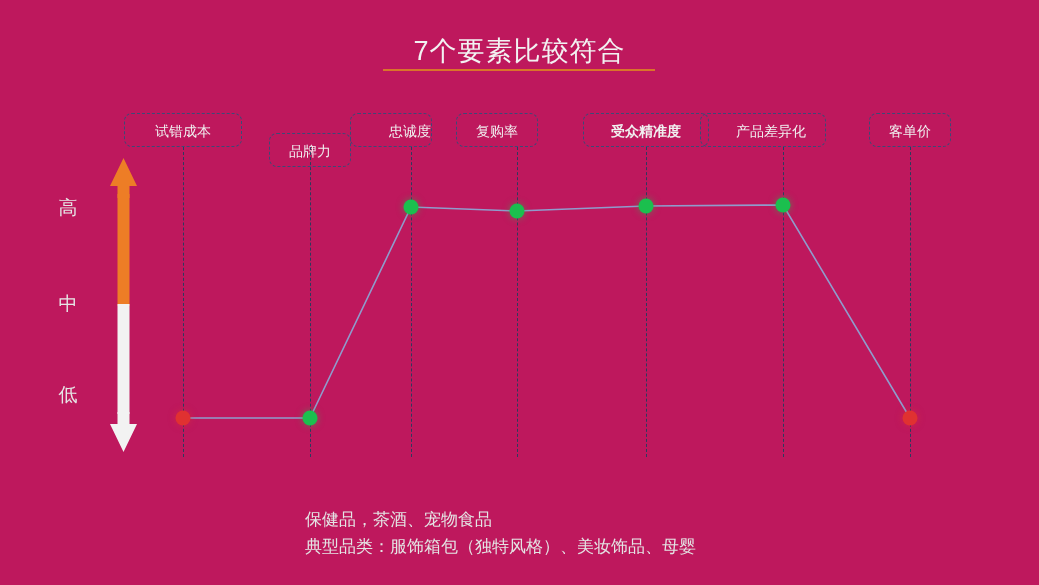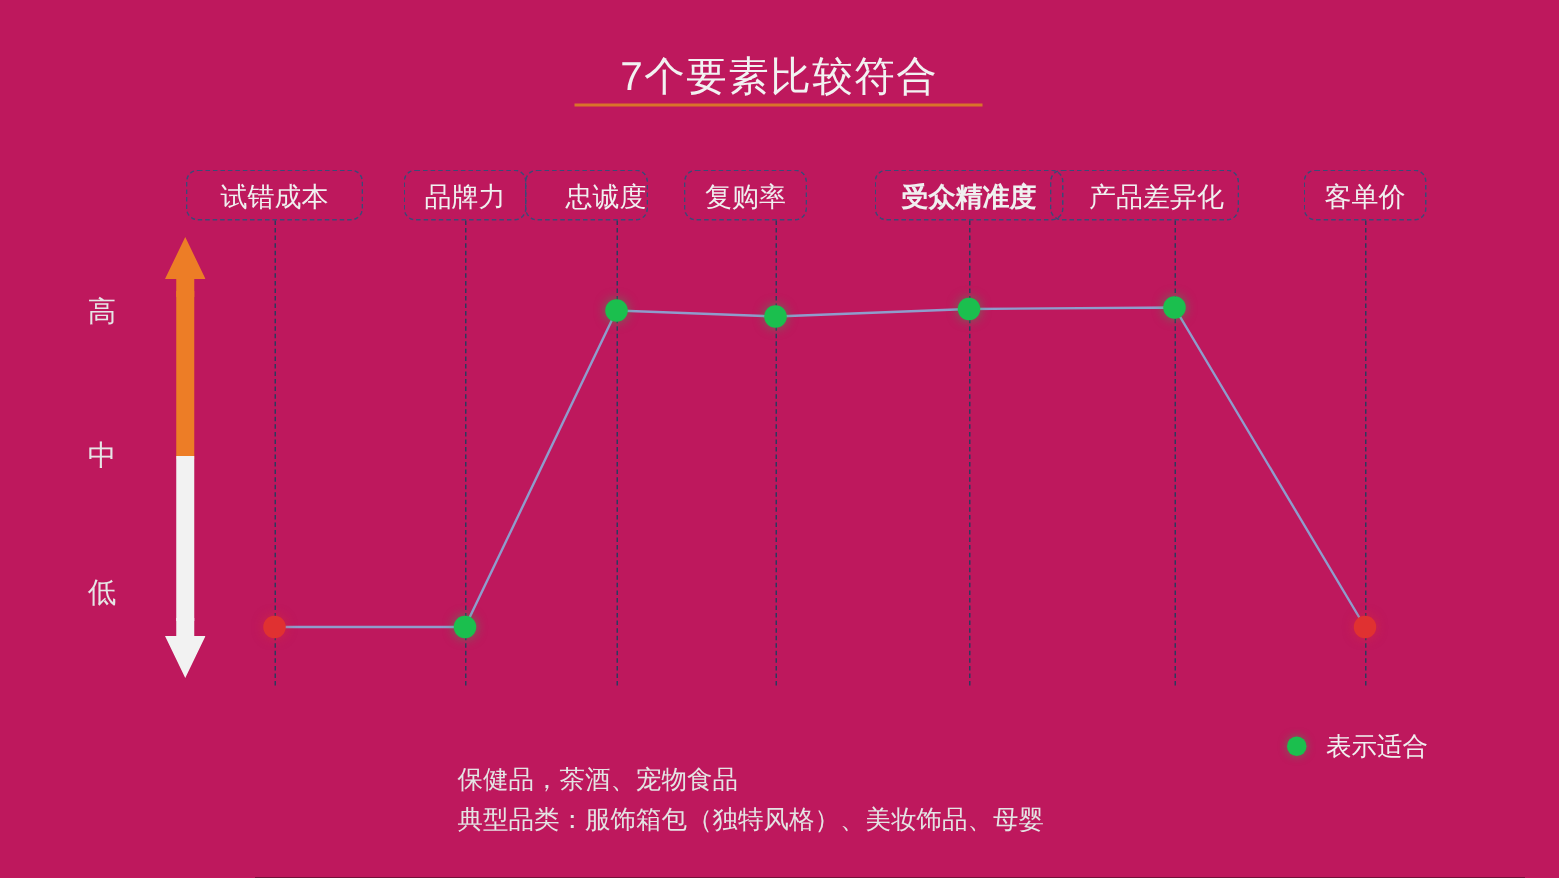--- a/index.html
+++ b/index.html
@@ -49,21 +49,21 @@
   }
 
   
   .chip {
     position: absolute;
     top: 113px;
     height: 34px;
     border: 1px dashed #3b4a77;
     border-radius: 8px;
     color: #f0f0f0;
-    font-size: 18px;
+    font-size: 14px;
     line-height: 34px;
     text-align: center;
     white-space: nowrap;
     box-sizing: border-box;
     background: transparent;
   }
 
   
   .guide {
     position: absolute;
@@ -149,21 +149,21 @@
 
 <div class="slide">
 
   <div class="title-wrap">
     <div class="title">7个要素比较符合</div>
   </div>
   <div class="title-underline"></div>
 
   <div id="chips">
       <div class="chip" style="left: 124px; width: 118px;">试错成本</div>
-      <div class="chip" style="left: 269px; width: 82px;">品牌力</div>
+      <div class="chip" style="left: 269px; width: 82px; margin-top: 20px;">品牌力</div>
       <div class="chip" style="left: 350px; width: 82px; text-align: right;">忠诚度</div>
       <div class="chip" style="left: 456px; width: 82px;">复购率</div>
       <div class="chip" style="left: 583px; width: 126px; font-weight: bold;">受众精准度</div>
       <div class="chip" style="left: 700px; width: 126px; padding-left: 16px;">产品差异化</div>
       <div class="chip" style="left: 869px; width: 82px; text-align: center;">客单价</div>
     </div>
 
   <div id="guides">
       <div class="guide" style="left: 183px;"></div>
       <div class="guide" style="left: 310px;"></div>
@@ -192,24 +192,20 @@
       <div class="dot bad" title="试错成本 : 低" style="left: 183px; top: 418px;"></div>
       <div class="dot good" title="品牌力 : 低" style="left: 310px; top: 418px;"></div>
       <div class="dot good" title="忠诚度 : 高" style="left: 411px; top: 207px;"></div>
       <div class="dot good" title="复购率 : 高" style="left: 517px; top: 211px;"></div>
       <div class="dot good" title="受众精准度 : 高" style="left: 646px; top: 206px;"></div>
       <div class="dot good" title="产品差异化 : 高" style="left: 783px; top: 205px;"></div>
       <div class="dot bad" title="客单价 : 低" style="left: 910px; top: 418px;"></div>
     </div>
 
   <div class="legend">
-    <div class="legend-row">
-      <span class="legend-swatch good"></span>
-      <span class="legend-text">表示适合</span>
-    </div>
   </div>
 
   <div class="caption">
     <div>保健品，茶酒、宠物食品</div>
     <div>典型品类：服饰箱包（独特风格）、美妆饰品、母婴</div>
   </div>
 
 </div>
 
 </body></html>

